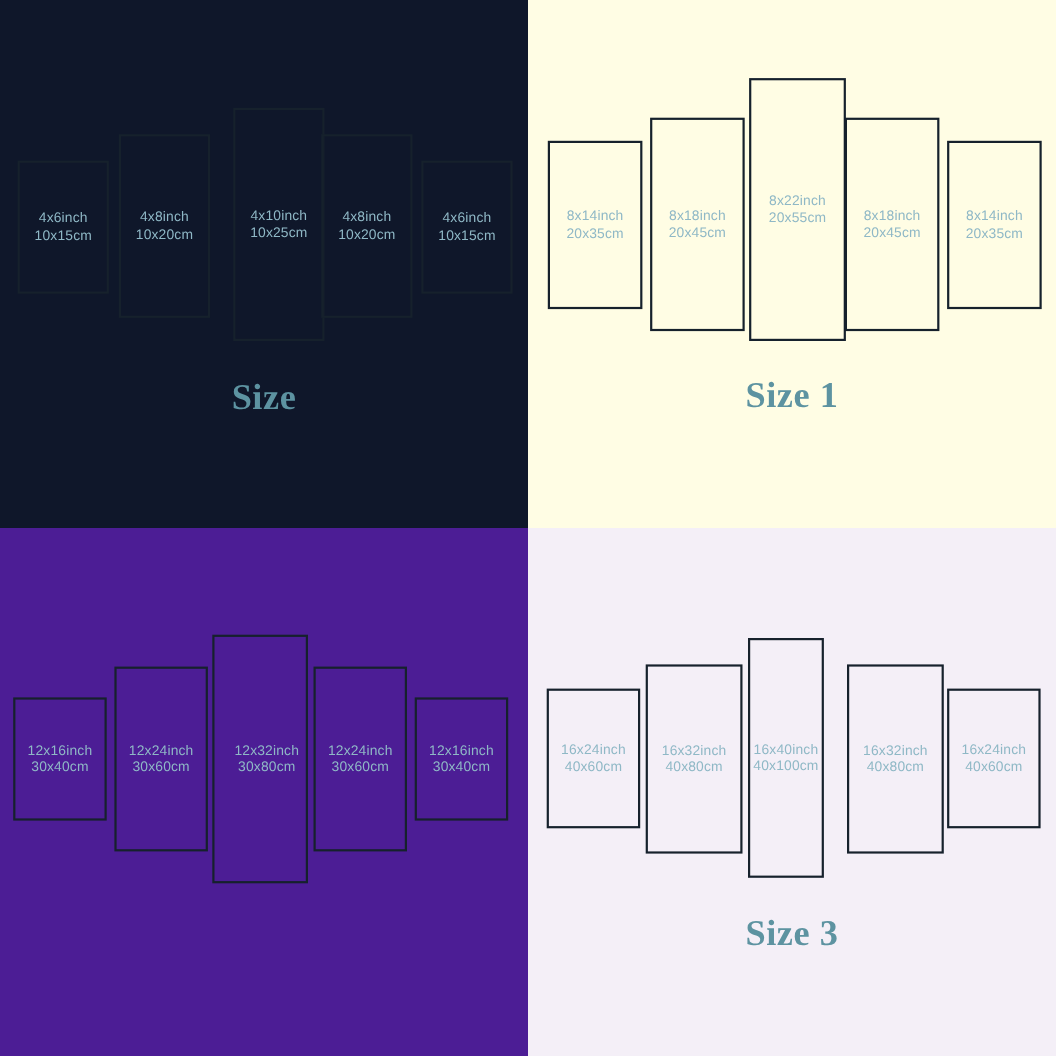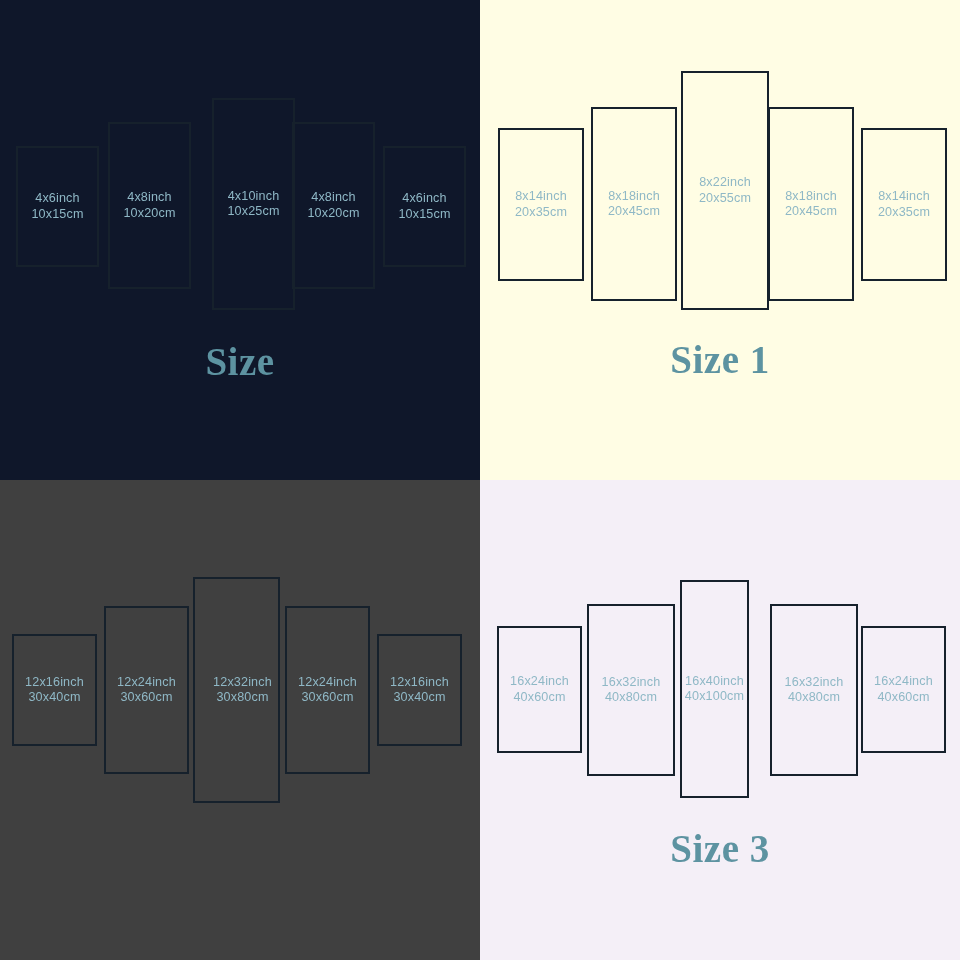--- a/index.html
+++ b/index.html
@@ -62,21 +62,21 @@
   }
 
   .quadrant-title {
     position: absolute;
     left: 0;
     width: 480px;
     text-align: center;
     font-family: "Liberation Serif", serif;
     font-weight: bold;
     color: #5d93a1;
-    font-size: 39px;
+    font-size: 33px;
     line-height: 34px;
     letter-spacing: 0.5px;
   }
 </style>
 </head>
 <body>
 
 <div id="chart-root">
     <div class="quadrant" style="background: #0f172a;">
       <div class="panel-row">
@@ -111,21 +111,21 @@
         </div>
         <div class="panel" style="left: 288px; top: 107px; width: 86px; height: 194px; border-color: rgb(22, 33, 44);">
           <div class="panel-label" style="color: rgb(143, 184, 198);"><span>8x18inch</span><span class="l2">20x45cm</span></div>
         </div>
         <div class="panel" style="left: 381px; top: 128px; width: 86px; height: 153px; border-color: rgb(22, 33, 44);">
           <div class="panel-label" style="color: rgb(143, 184, 198);"><span>8x14inch</span><span class="l2">20x35cm</span></div>
         </div>
       </div>
       <div class="quadrant-title" style="top: 343px; color: rgb(93, 147, 161);">Size 1</div>
     </div>
-    <div class="quadrant" style="background: #404040;">
+    <div class="quadrant" style="background: #4c1d95;">
       <div class="panel-row">
         <div class="panel" style="left: 12px; top: 154px; width: 85px; height: 112px; border-color: rgb(22, 33, 44);">
           <div class="panel-label" style="color: rgb(143, 184, 198);"><span>12x16inch</span><span class="l2">30x40cm</span></div>
         </div>
         <div class="panel" style="left: 104px; top: 126px; width: 85px; height: 168px; border-color: rgb(22, 33, 44);">
           <div class="panel-label" style="color: rgb(143, 184, 198);"><span>12x24inch</span><span class="l2">30x60cm</span></div>
         </div>
         <div class="panel" style="left: 193px; top: 97px; width: 87px; height: 226px; border-color: rgb(22, 33, 44); padding-left: 12px;">
           <div class="panel-label" style="color: rgb(143, 184, 198);"><span>12x32inch</span><span class="l2">30x80cm</span></div>
         </div>

